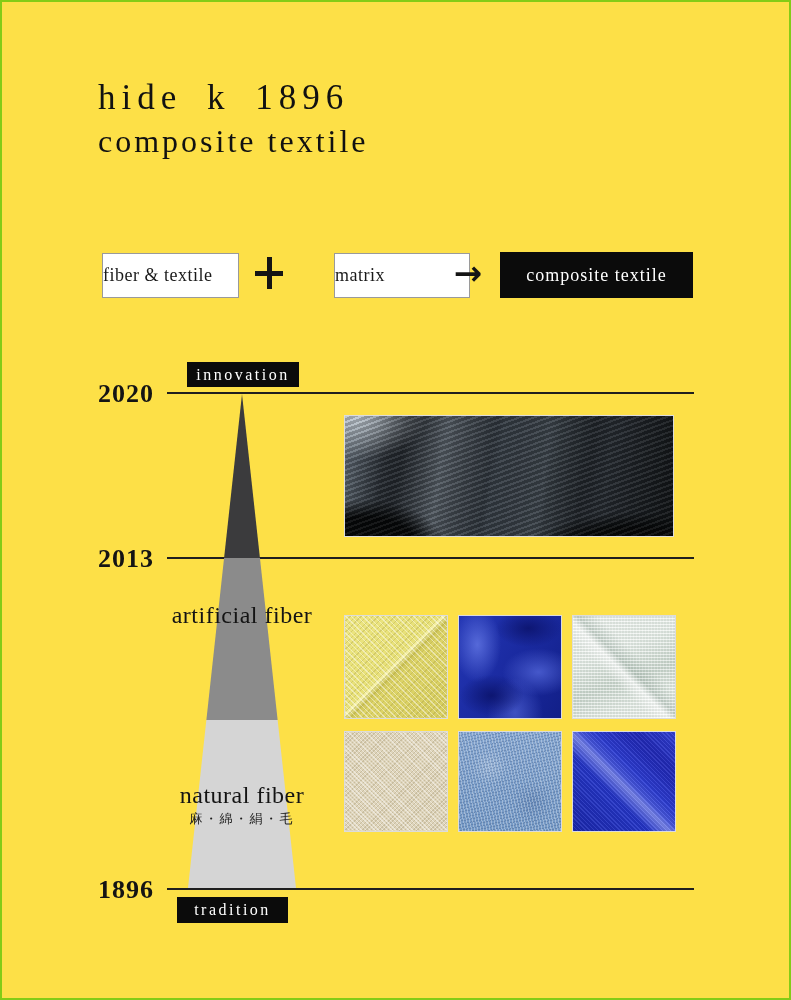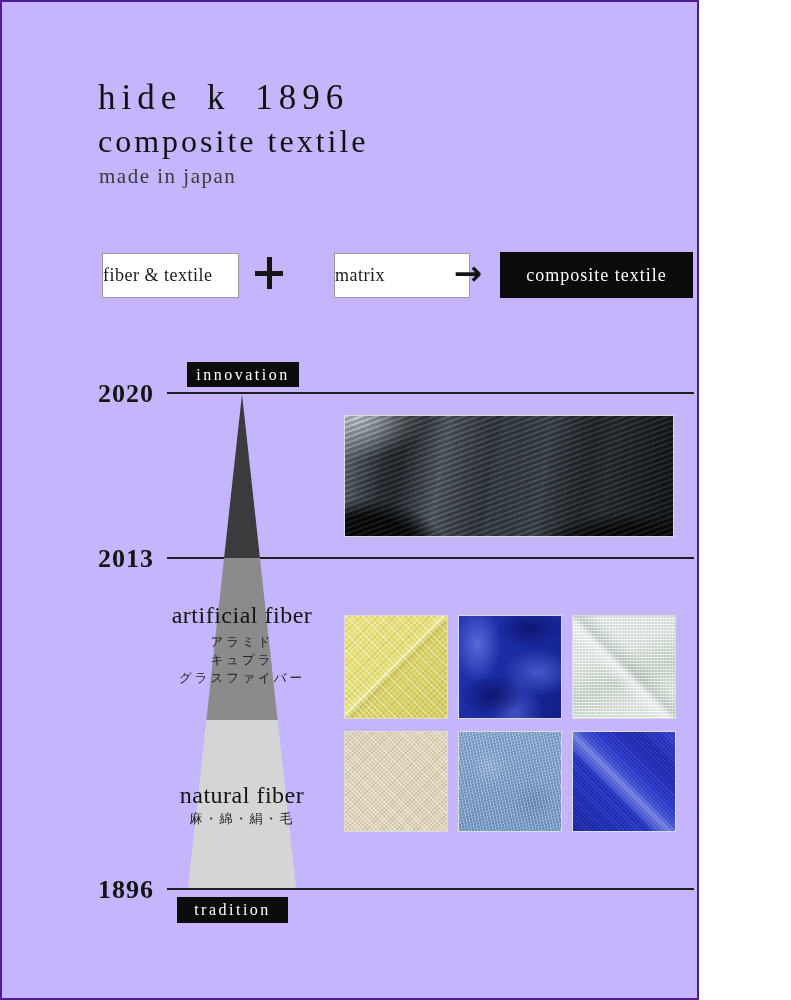--- a/index.html
+++ b/index.html
@@ -4,23 +4,23 @@
 <style>
   * { margin: 0; padding: 0; box-sizing: border-box; }
   html, body { background: #ffffff; }
   body {
     font-family: "Liberation Serif", "DejaVu Serif", serif;
     color: #1a1a1a;
     width: 791px; height: 1000px;
   }
   .page {
     position: relative;
-    width: 699px; height: 1000px;
-    background: #c4b5fd;
-    border: 2px solid #4c1d95;
+    width: 791px; height: 1000px;
+    background: #fde047;
+    border: 2px solid #84cc16;
     overflow: hidden;
   }
   .abs { position: absolute; }
 
   
   .brand-title {
     left: 96px; top: 76px;
     font-size: 35px; letter-spacing: 6px; word-spacing: 10px;
     color: #111;
   }
@@ -201,21 +201,20 @@
       rgba(255,255,255,0.08) 0 1px, rgba(0,0,30,0.10) 1px 3px);
   }
 </style>
 </head>
 <body>
 
 <div class="page">
 
   <div class="abs brand-title">hide k 1896</div>
   <div class="abs brand-subtitle">composite textile</div>
-  <div class="abs origin-label">made in japan</div>
 
   <div class="abs f-box f-box1">
     <span>fiber &amp; textile</span>
   </div>
   <div class="abs plus-icon"></div>
   <div class="abs f-box f-box2">
     <span>matrix</span>
   </div>
   <div class="abs arrow-icon">→</div>
   <div class="abs f-result">
@@ -234,25 +233,20 @@
     <span>innovation</span>
   </div>
   <div class="abs tl-tag tag-tradition">
     <span>tradition</span>
   </div>
 
   <div class="abs timeline-triangle"></div>
 
 
   <div class="abs section-label lbl-artificial">artificial fiber</div>
-  <div class="abs section-jp jp-artificial">
-    <div>アラミド</div>
-    <div>キュプラ</div>
-    <div>グラスファイバー</div>
-  </div>
 
   <div class="abs section-label lbl-natural">natural fiber</div>
   <div class="abs section-jp jp-natural">麻・綿・絹・毛</div>
 
   <div class="abs photo photo-carbon"></div>
 
   <div class="abs photo swatch row-art col-1 photo-aramid"></div>
   <div class="abs photo swatch row-art col-2 photo-cupra"></div>
   <div class="abs photo swatch row-art col-3 photo-glass"></div>
 

